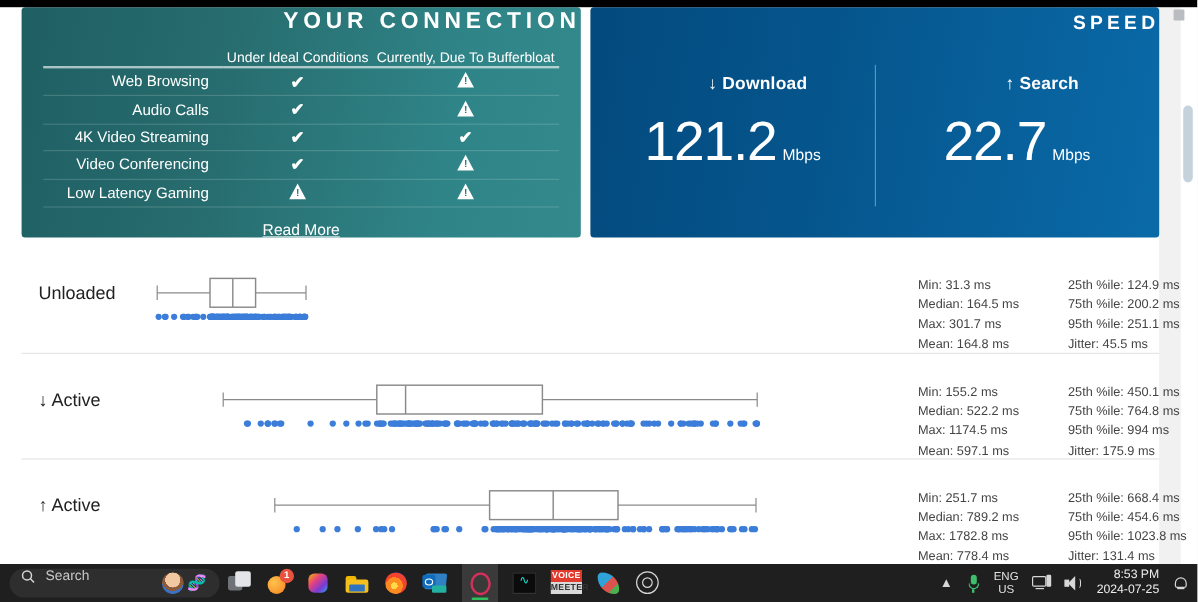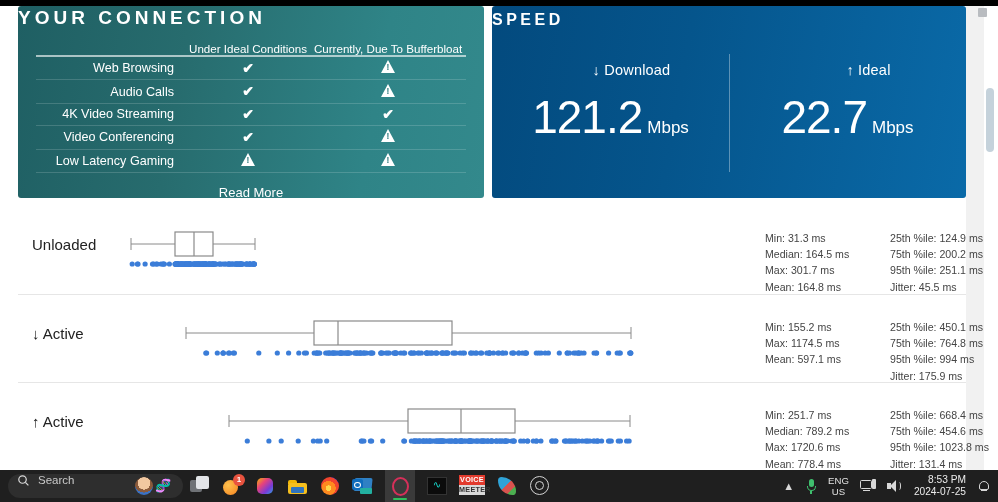--- a/index.html
+++ b/index.html
@@ -56,21 +56,21 @@
     width:466px; height:192px;
     background:linear-gradient(100deg,#1f5f63 0%,#276c6e 35%,#2f8487 75%,#33898c 100%);
     color:#fff;
   }
   .card-speed{
     width:474px; height:192px;
     background:linear-gradient(100deg,#034a7e 0%,#05558c 40%,#0a6aa8 100%);
     color:#fff;
   }
   .card-title{
-    text-align:left; font-size:19px; font-weight:700; letter-spacing:4px;
+    text-align:right; font-size:19px; font-weight:700; letter-spacing:4px;
     padding-top:2px; color:#ffffff; line-height:20px;
   }
   .card-speed .card-title{ letter-spacing:3.5px; padding-top:4px; font-size:16px;}
 
   
   .conn-table{
     margin:14px 18px 0 18px; width:calc(100% - 36px);
     border-collapse:collapse; font-size:12.4px;
   }
   .conn-table th{
@@ -106,26 +106,26 @@
     display:flex; height:150px; margin-top:6px; position:relative;
   }
   .speed-half{
     flex:1; display:flex; flex-direction:column; align-items:center;
     padding-top:26px;
   }
   .speed-divider{
     position:absolute; left:50%; top:18px; width:1px; height:118px;
     background:rgba(255,255,255,.35);
   }
-  .speed-label{ font-size:14.5px; font-weight:400; letter-spacing:.2px;margin-left:42px; }
+  .speed-label{ font-size:14.5px; font-weight:700; letter-spacing:.2px;margin-left:42px; }
   .speed-value-row{
     display:flex; align-items:baseline; margin-top:16px;
   }
   .speed-number{ font-size:46px; font-weight:300; letter-spacing:-1px; line-height:46px; }
-  .speed-unit{ font-size:17px; margin-left:5px; font-weight:400; }
+  .speed-unit{ font-size:13px; margin-left:5px; font-weight:400; }
 
   
   .latency-section{
     position:absolute; left:18px; top:206px; width:948px;
   }
   .lat-row{
     position:relative; height:88px; border-top:1px solid #e6e6e6;
   }
   .lat-row:first-child{ border-top:none; }
   .lat-label{
@@ -203,21 +203,21 @@
       <div class="speed-body">
         <div class="speed-divider"></div>
         <div class="speed-half">
           <div class="speed-label">↓ Download</div>
           <div class="speed-value-row">
             <span class="speed-number">121.2</span>
             <span class="speed-unit">Mbps</span>
           </div>
         </div>
         <div class="speed-half">
-          <div class="speed-label">↑ Ideal</div>
+          <div class="speed-label">↑ Search</div>
           <div class="speed-value-row">
             <span class="speed-number">22.7</span>
             <span class="speed-unit">Mbps</span>
           </div>
         </div>
       </div>
     </div>
   </div>
 
   <div class="latency-section" id="latency-section">
@@ -590,20 +590,21 @@
           <circle cx="549.3" cy="58" r="2.6" fill="#3b7dd8"></circle>
           <circle cx="280.8" cy="58" r="2.6" fill="#3b7dd8"></circle>
           <circle cx="310.5" cy="58" r="2.6" fill="#3b7dd8"></circle>
           <circle cx="205.2" cy="58" r="2.6" fill="#3b7dd8"></circle>
           <circle cx="541.3" cy="58" r="2.6" fill="#3b7dd8"></circle>
           <circle cx="363.1" cy="58" r="2.6" fill="#3b7dd8"></circle>
         </svg>
         <div class="stats">
           <div class="stats-col">
             <div>Min: 155.2 ms</div>
+            <div>Median: 522.2 ms</div>
             <div>Max: 1174.5 ms</div>
             <div>Mean: 597.1 ms</div>
           </div>
           <div class="stats-col c2">
             <div>25th %ile: 450.1 ms</div>
             <div>75th %ile: 764.8 ms</div>
             <div>95th %ile: 994 ms</div>
             <div>Jitter: 175.9 ms</div>
           </div>
         </div>
@@ -784,21 +785,21 @@
           <circle cx="474.0" cy="58" r="2.6" fill="#3b7dd8"></circle>
           <circle cx="405.8" cy="58" r="2.6" fill="#3b7dd8"></circle>
           <circle cx="402.3" cy="58" r="2.6" fill="#3b7dd8"></circle>
           <circle cx="393.4" cy="58" r="2.6" fill="#3b7dd8"></circle>
           <circle cx="571.9" cy="58" r="2.6" fill="#3b7dd8"></circle>
         </svg>
         <div class="stats">
           <div class="stats-col">
             <div>Min: 251.7 ms</div>
             <div>Median: 789.2 ms</div>
-            <div>Max: 1720.6 ms</div>
+            <div>Max: 1782.8 ms</div>
             <div>Mean: 778.4 ms</div>
           </div>
           <div class="stats-col c2">
             <div>25th %ile: 668.4 ms</div>
             <div>75th %ile: 454.6 ms</div>
             <div>95th %ile: 1023.8 ms</div>
             <div>Jitter: 131.4 ms</div>
           </div>
         </div>
       </div>

